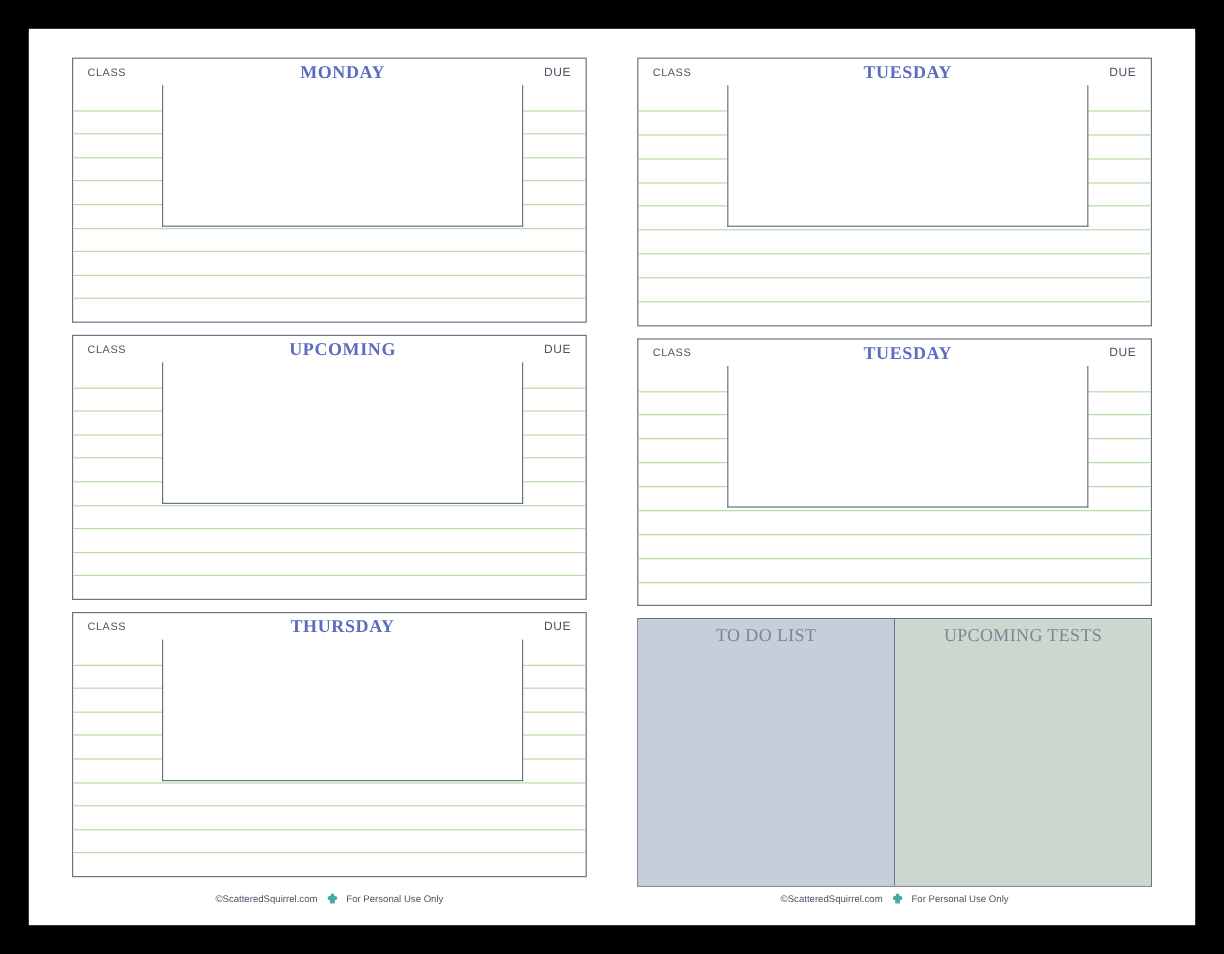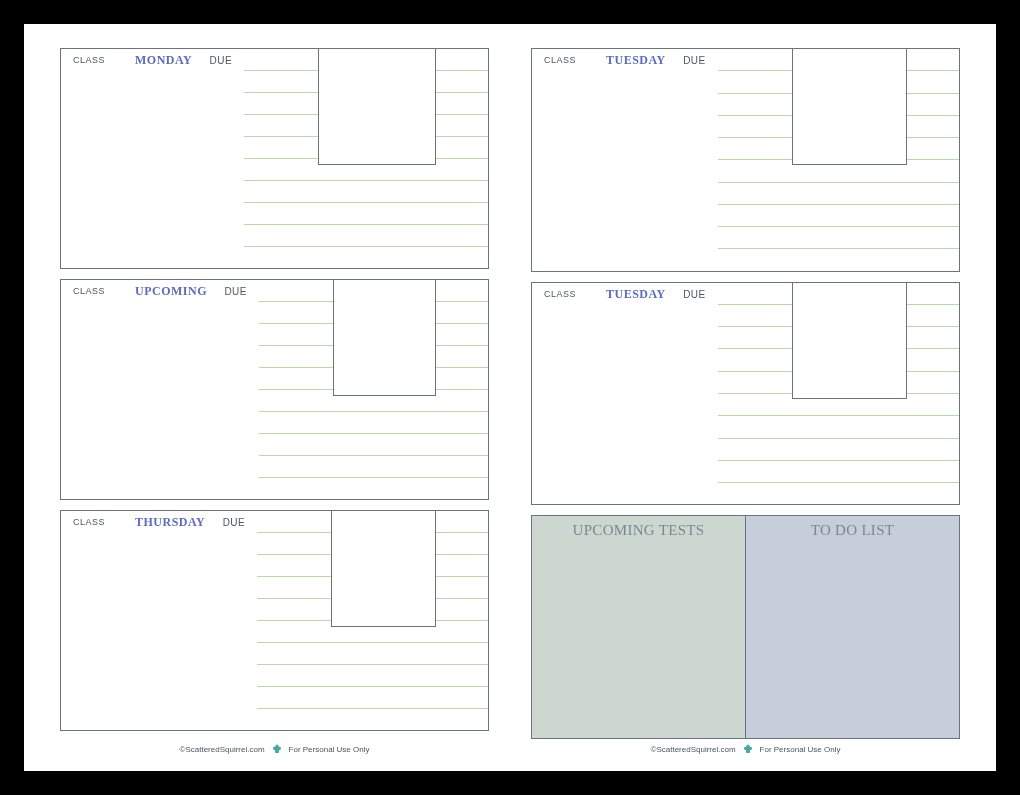--- a/index.html
+++ b/index.html
@@ -23,21 +23,21 @@
     .page {
       flex: 1;
       display: flex;
       flex-direction: column;
       position: relative;
     }
     .day-block {
       border: 1px solid #6b7280;
       flex: 1;
       display: flex;
-      flex-direction: row;
+      flex-direction: column;
       margin-bottom: 10px;
       position: relative;
       overflow: hidden;
     }
     .day-header {
       display: flex;
       align-items: flex-start;
       padding: 4px 12px 0 12px;
       height: 24px;
       position: relative;
@@ -48,21 +48,21 @@
       font-weight: normal;
       color: #4b5563;
       letter-spacing: 0.5px;
       font-family: Arial, sans-serif;
       width: 62px;
       padding-top: 2px;
     }
     .day-title {
       flex: 1;
       text-align: center;
-      font-size: 12px;
+      font-size: 15px;
       font-weight: bold;
       color: #5c6bc0;
       letter-spacing: 0.5px;
     }
     .due-label {
       font-size: 10px;
       font-weight: normal;
       color: #4b5563;
       letter-spacing: 0.5px;
       font-family: Arial, sans-serif;
@@ -257,25 +257,25 @@
             <div class="rule"></div>
             <div class="rule"></div>
             <div class="rule"></div>
             <div class="rule"></div>
             <div class="rule"></div>
         </div>
         <div class="inner-box"></div>
       </div>
     </div>
     <div class="bottom-split">
+      <div class="split-col" style="background:#c6cddb;">
+        <div class="split-title">TO DO LIST</div>
+      </div>
       <div class="split-col" style="background:#ccd7d0;">
         <div class="split-title">UPCOMING TESTS</div>
-      </div>
-      <div class="split-col" style="background:#c6cddb;">
-        <div class="split-title">TO DO LIST</div>
       </div>
     </div>
     <div class="footer">
       <span>©ScatteredSquirrel.com</span>
       <span class="squirrel-icon">
         <svg viewBox="0 0 24 24">
             <path fill="#4aa8a4" d="M12 3c-2 0-3 1.5-3 3 0 1-1 1.5-2 1.5-2 0-3 2-3 3.5 0 2 1.5 3 3 3 .5 0 1 .5 1 1v3c0 1 1 2 2 2h4c1 0 2-1 2-2v-3c0-.5.5-1 1-1 1.5 0 3-1 3-3 0-1.5-1-3.5-3-3.5-1 0-2-.5-2-1.5 0-1.5-1-3-3-3z"></path>
           </svg>
       </span>
       <span>For Personal Use Only</span>

